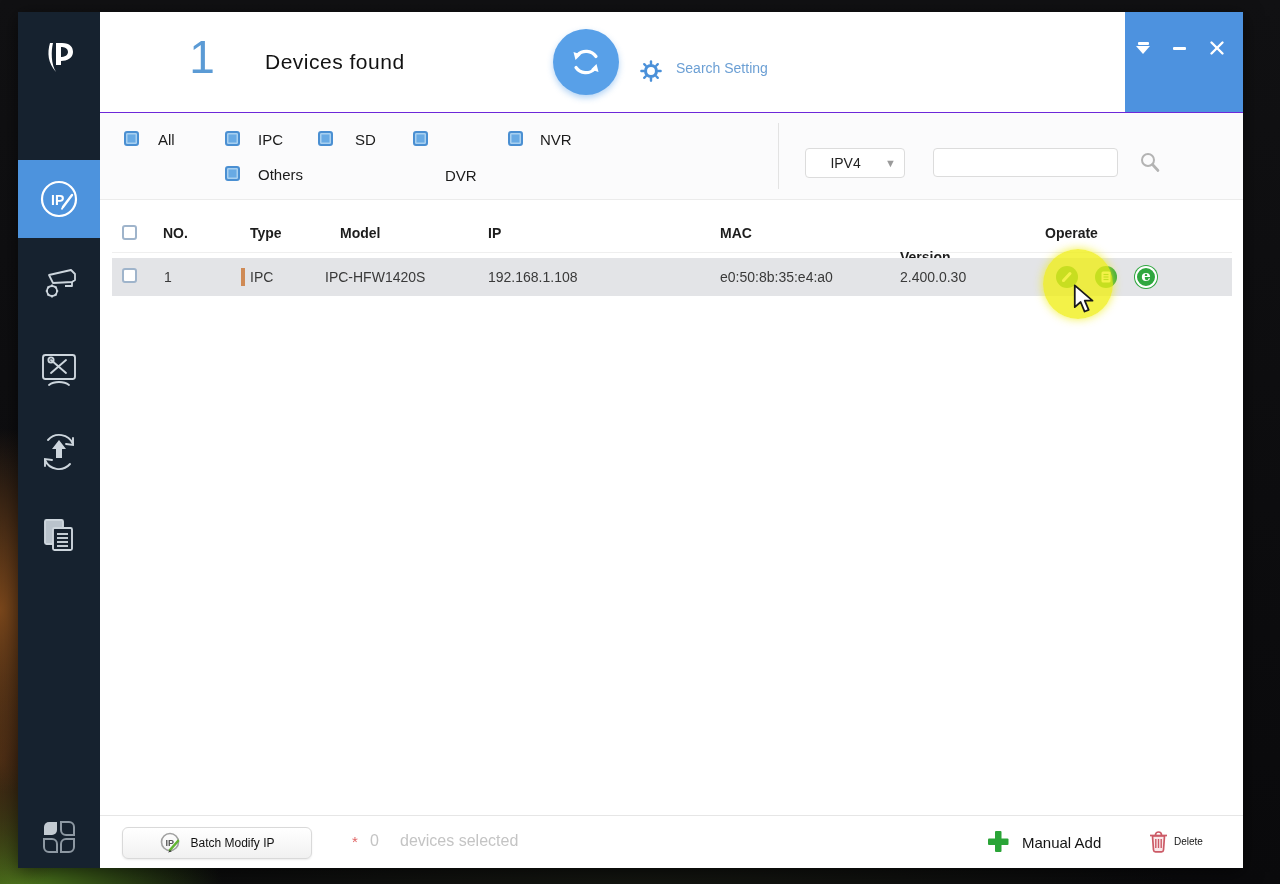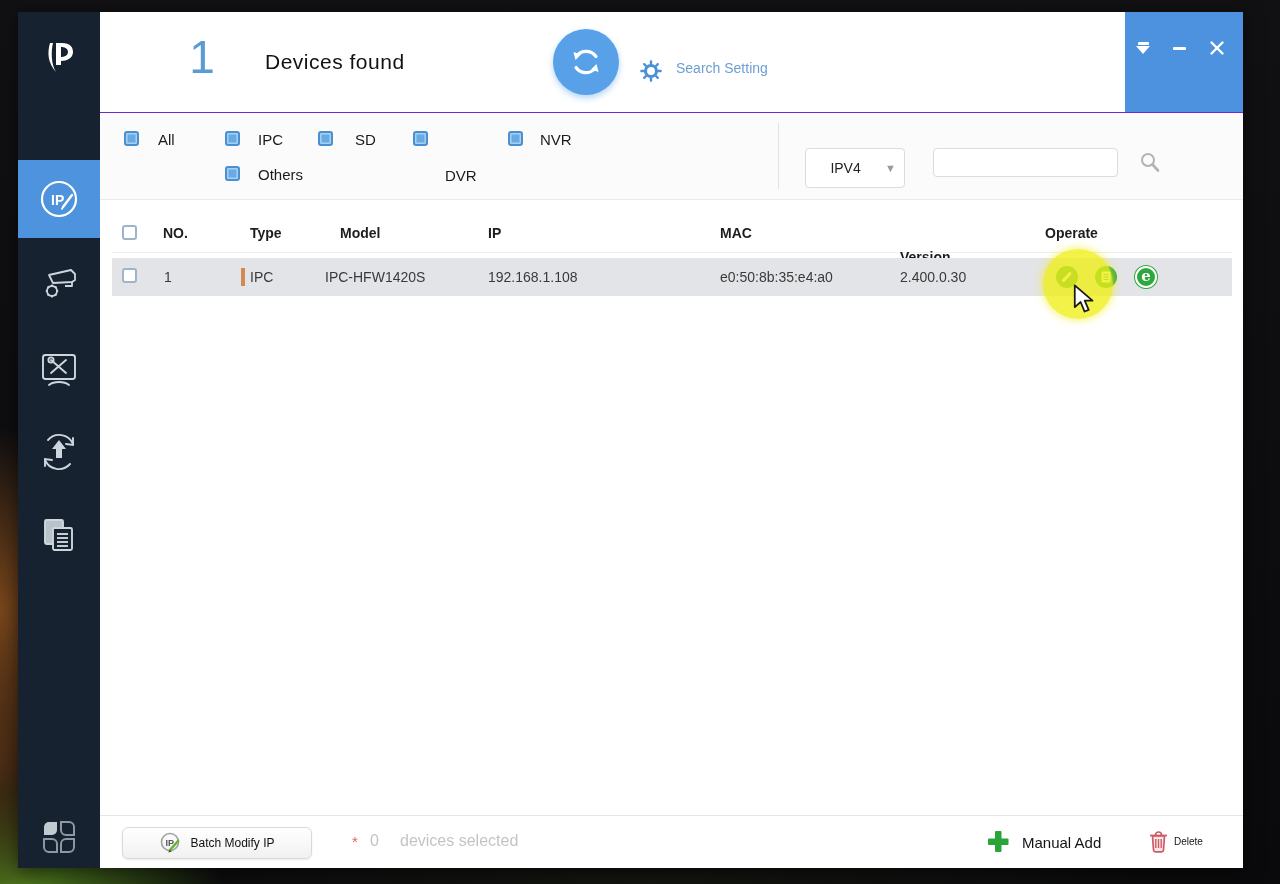--- a/index.html
+++ b/index.html
@@ -50,21 +50,21 @@
   .tri-down { width:0; height:0; border-left:7px solid transparent; border-right:7px solid transparent; border-top:8px solid #fff; }
   .minus-bar { width:13px; height:3px; background:#fff; border-radius:1px; }
 
   
   .filterbar { position:absolute; left:0; top:100px; width:1143px; height:88px; background:#fbfbfc; border-bottom:1px solid #ebebeb; border-top:1px solid #6d28d9; }
   .chk { position:absolute; width:15px; height:15px; border-radius:3px; cursor:pointer; }
   .chk.checked { background:#68aae4; border:2px solid #4a8fd2; box-shadow:inset 0 0 0 1.5px #a8d0f0; }
   .chk.unchecked { background:#fff; border:2px solid #9fb4cb; }
   .chk-label { position:absolute; font-size:15px; color:#1b1b1b; }
   .vdivider { position:absolute; left:678px; top:10px; width:1px; height:66px; background:#e3e3e3; }
-  .ipver { position:absolute; left:705px; top:35px; width:100px; height:40px; background:#fff; border:1px solid #dcdcdc; border-radius:4px; display:flex; align-items:center; cursor:pointer; }
+  .ipver { position:absolute; left:705px; top:35px; width:100px; height:30px; background:#fff; border:1px solid #dcdcdc; border-radius:4px; display:flex; align-items:center; cursor:pointer; }
   .ipver .val { flex:1; text-align:center; font-size:14px; color:#222; }
   .ipver .chev { margin-right:8px; font-size:11px; color:#9a9a9a; }
   .search-input { position:absolute; left:833px; top:35px; width:185px; height:29px; background:#fff; border:1px solid #dcdcdc; border-radius:4px; padding:0 8px; font-size:13px; color:#333; outline:none; }
 
   
   .tablehead { position:absolute; left:12px; top:201px; width:1120px; height:40px; background:#fff; border-bottom:1px solid #efefef; }
   .th { position:absolute; top:12px; font-size:14px; font-weight:bold; color:#1d1d1d; }
   .trow { position:absolute; left:12px; top:246px; width:1120px; height:38px; background:#e3e4e7; }
   .td { position:absolute; top:11px; font-size:14px; color:#3a3a3a; }
   .rowcheck { position:absolute; left:10px; }

